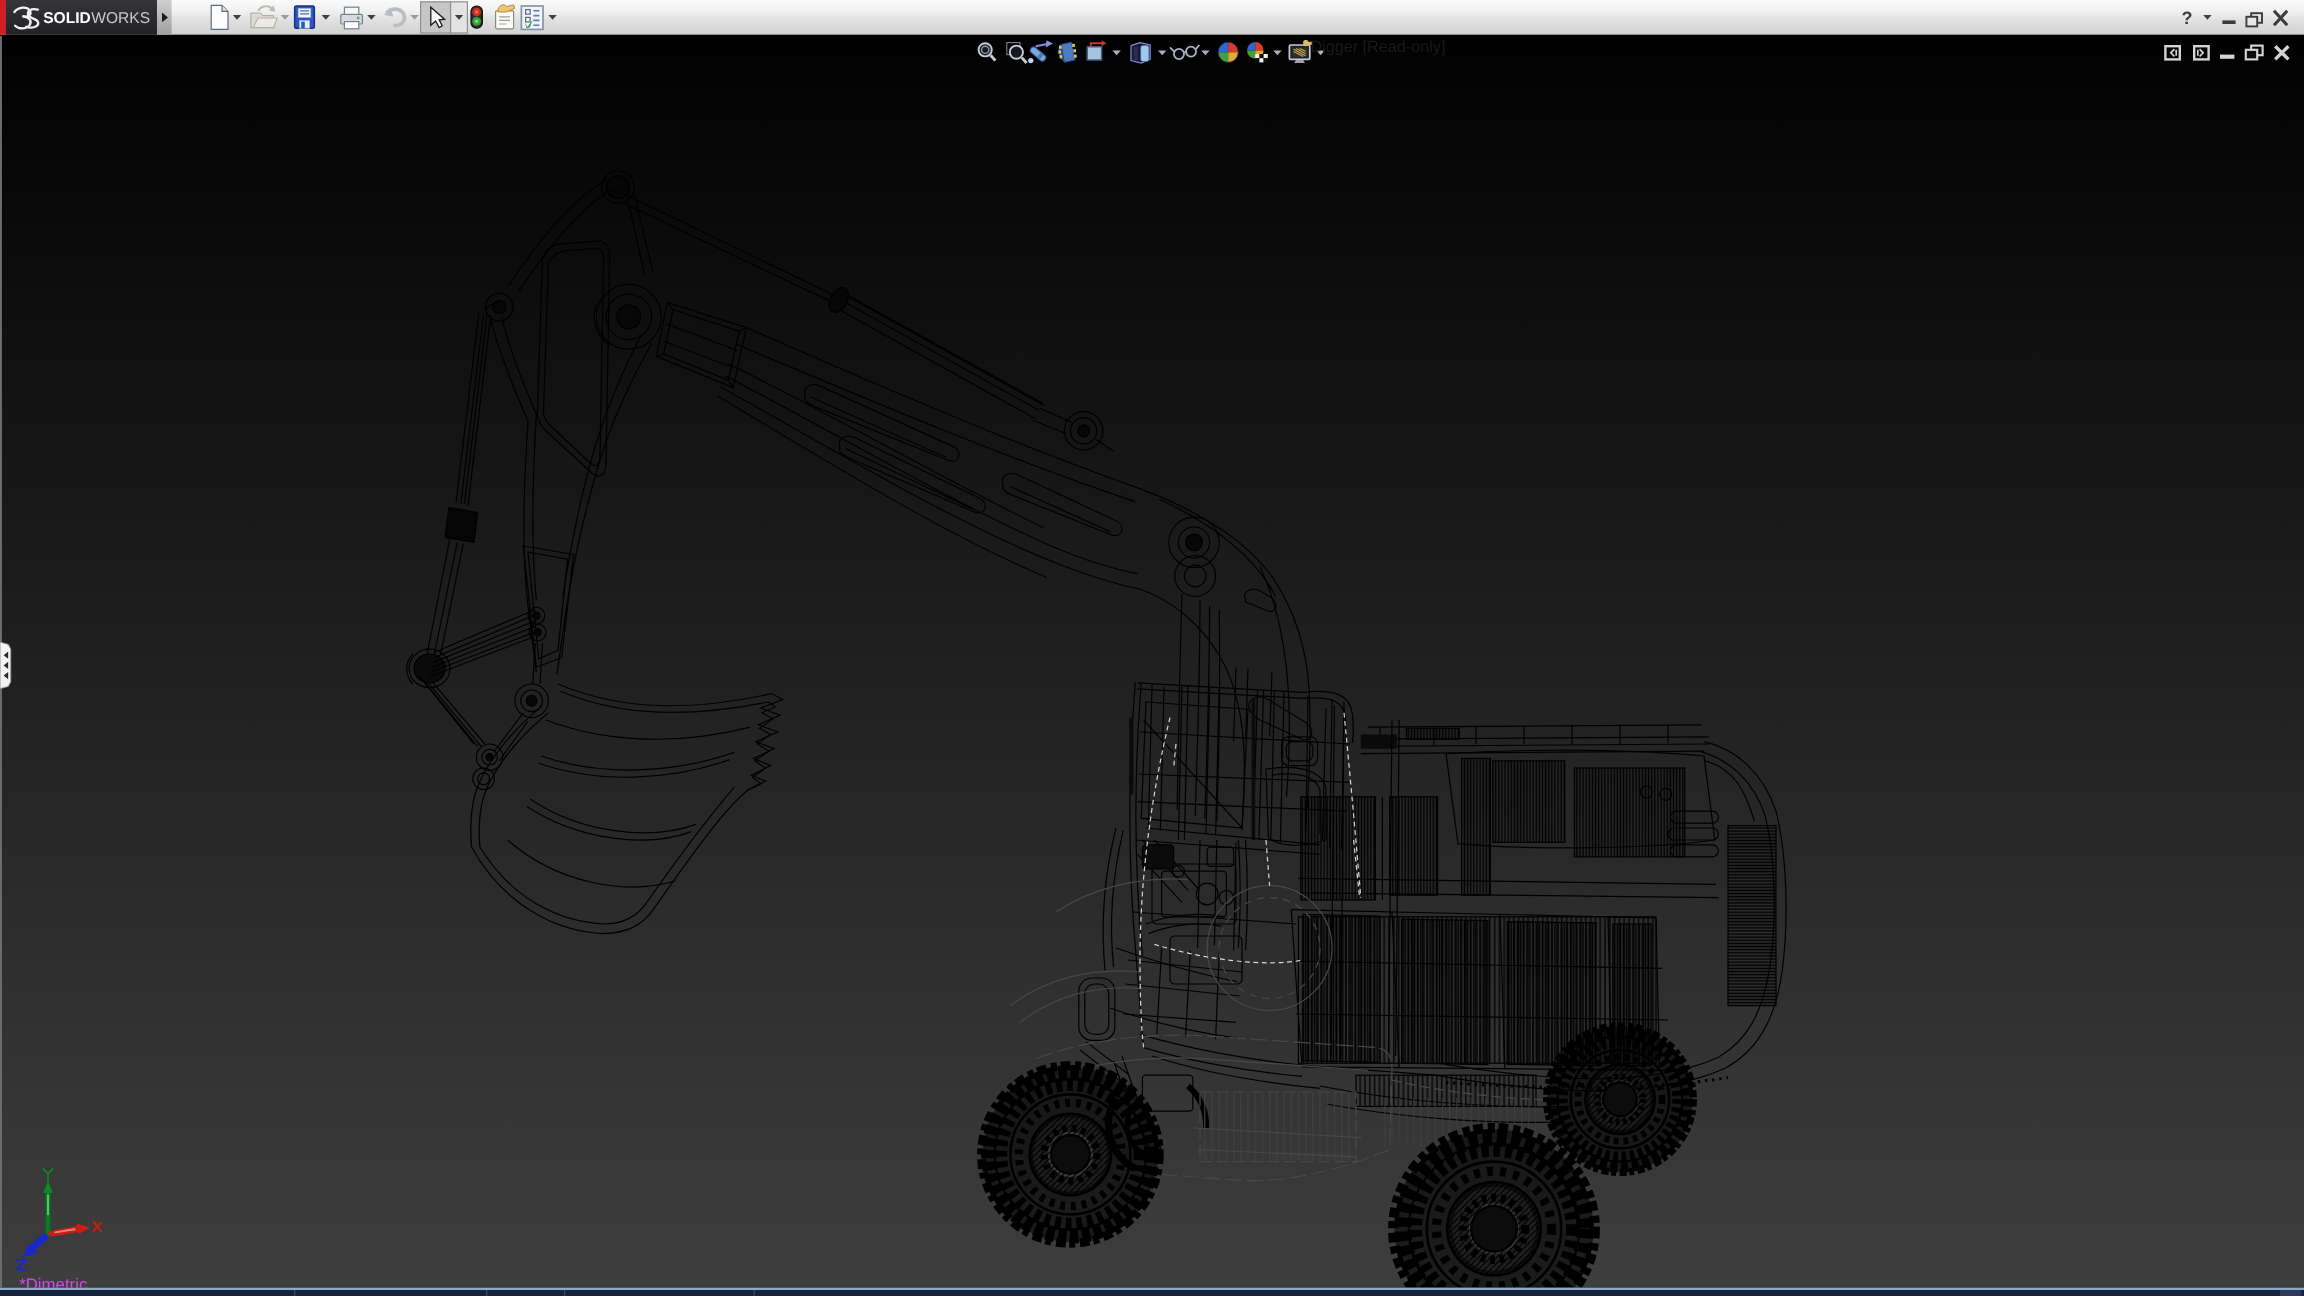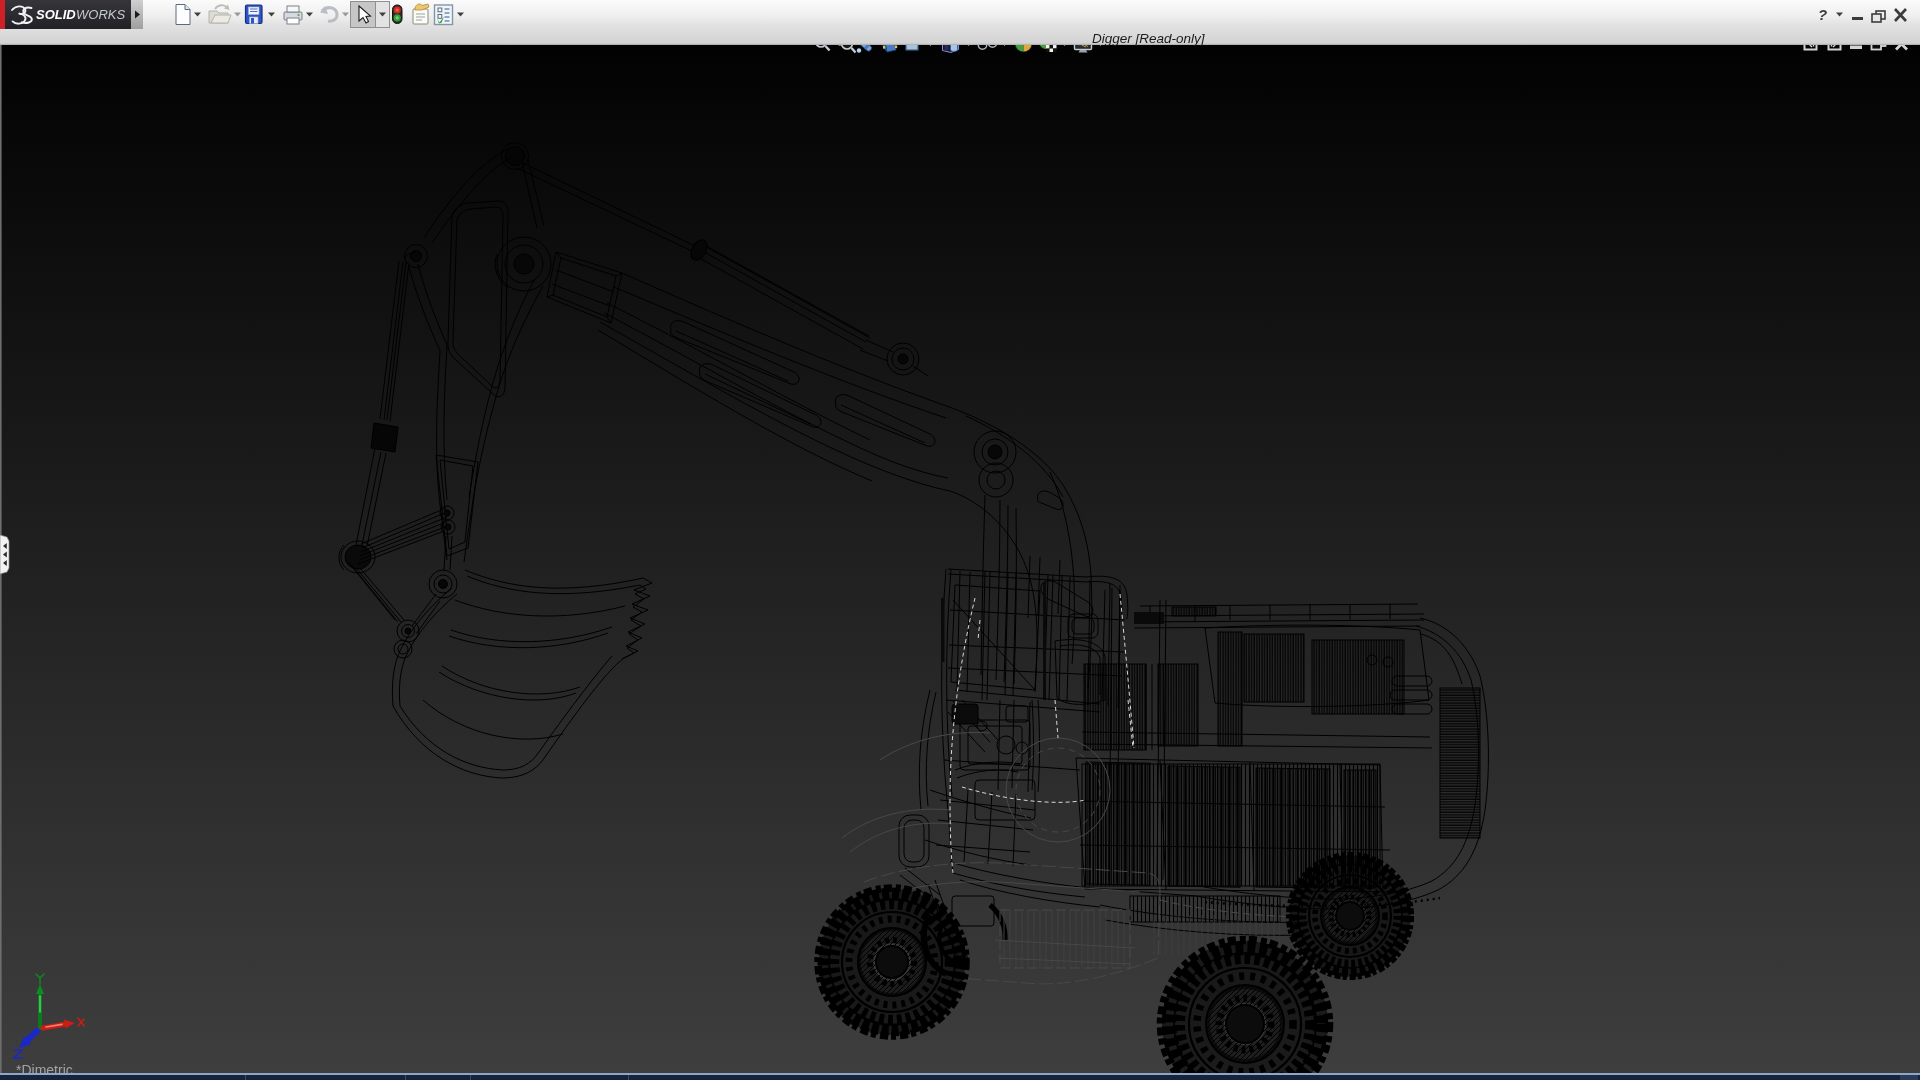--- a/index.html
+++ b/index.html
@@ -1,28 +1,28 @@
 <!DOCTYPE html>
 <html><head>
 <meta charset="utf-8">
 <style>
   html,body{margin:0;padding:0;width:1920px;height:1080px;overflow:hidden;background:#000;}
   *{box-sizing:border-box;}
   body{font-family:"Liberation Sans", sans-serif;}
-  #titlebar{position:absolute;left:0;top:0;width:1920px;height:45px;
-    background:linear-gradient(180deg,#fbfbfb 0%,#efefef 35%,#e2e2e2 55%,#d3d3d3 96%,#a8a8a8 100%);z-index:5;font-style:italic;}
+  #titlebar{position:absolute;left:0;top:0;width:1920px;height:29px;
+    background:linear-gradient(180deg,#fbfbfb 0%,#efefef 35%,#e2e2e2 55%,#d3d3d3 96%,#a8a8a8 100%);z-index:5;}
   #redstrip{position:absolute;left:0;top:0;width:5px;height:29px;background:#cf2027;}
   #logopanel{position:absolute;left:5px;top:0;width:126px;height:29px;background:linear-gradient(180deg,#36363a,#222226);}
   #flyout{position:absolute;left:131px;top:0;width:12px;height:29px;background:linear-gradient(180deg,#cfcfcf,#9f9f9f);}
   #viewport{position:absolute;left:0;top:29px;width:1920px;height:1044px;
     background:linear-gradient(180deg,#010101 0%,#3e3e3e 100%);z-index:1;}
   #wire{position:absolute;left:0;top:0;width:1920px;height:1080px;z-index:2;pointer-events:none;}
   #statusbar{position:absolute;left:0;top:1073px;width:1920px;height:7px;background:#16233d;z-index:6;}
   #statusbar .topline{position:absolute;left:0;top:0;width:1920px;height:2px;background:#8fa7c6;}
-  #dimetric{position:absolute;left:16px;top:1062px;color:#a3a3a3;font-size:14px;z-index:3;}
+  #dimetric{position:absolute;left:16px;top:1062px;color:#d946ef;font-size:14px;z-index:3;}
   .hud{position:absolute;z-index:3;}
 </style>
 </head>
 <body>
 <div id="viewport"></div>
 
 <svg id="wire" width="1920" height="1080" viewBox="0 0 1920 1080">
   <defs>
     <pattern id="vl3" width="3" height="8" patternUnits="userSpaceOnUse">
       <rect width="3" height="8" fill="none"></rect>

